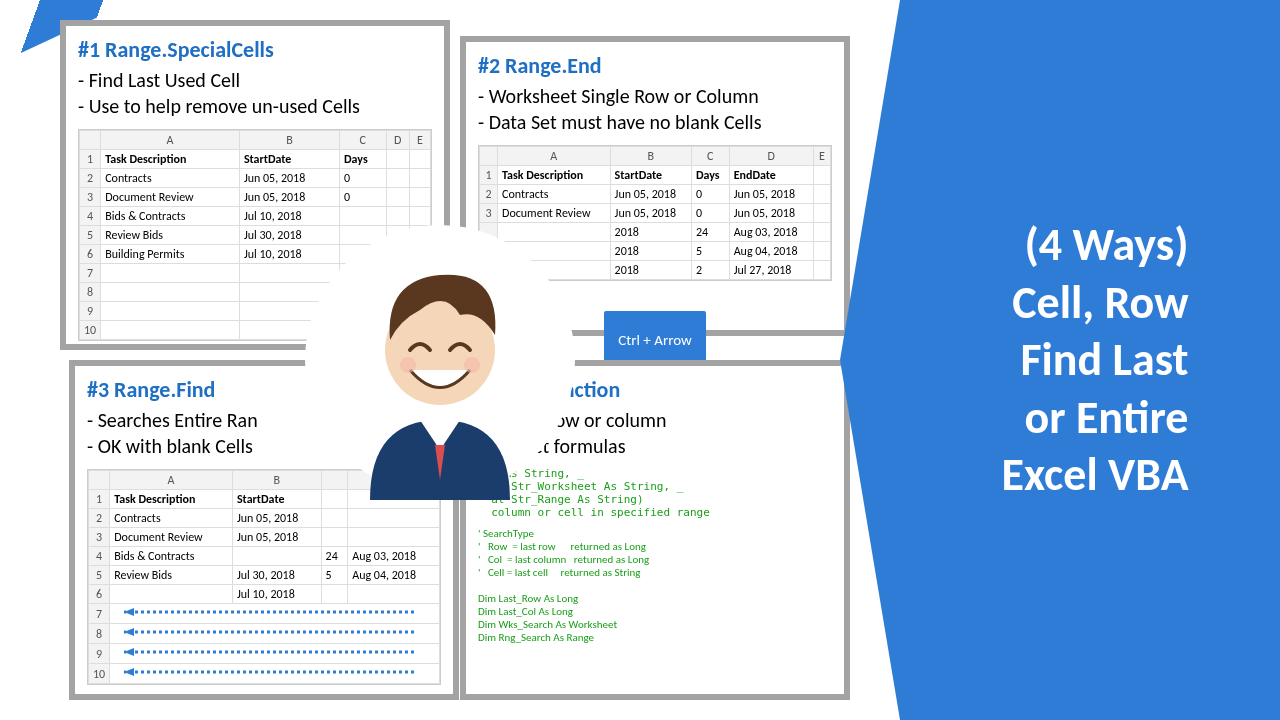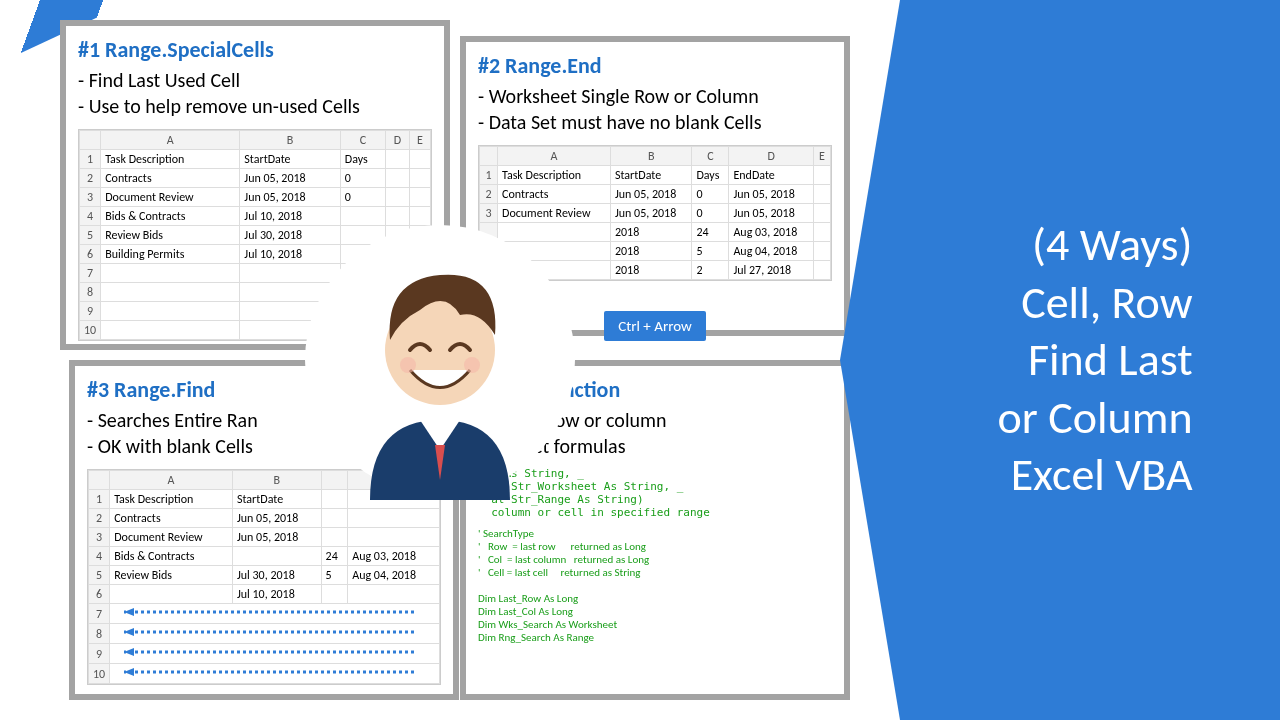--- a/index.html
+++ b/index.html
@@ -7,26 +7,26 @@
 .corner-stripe{position:absolute;top:-40px;left:-60px;width:200px;height:80px;background:linear-gradient(135deg,#2e7cd6 0%,#2e7cd6 30%,#fff 30%,#fff 50%,#2e7cd6 50%,#2e7cd6 80%,#fff 80%);transform:rotate(-25deg)}
 .left-area{position:absolute;left:60px;top:20px;width:800px;height:690px}
 .quad{position:absolute;border:6px solid #a3a3a3;padding:10px 12px;background:#fff}
 .quad h2{color:#1f6fc4;font-size:22px;font-weight:bold;margin-bottom:4px}
 .quad .bullet{font-size:20px;color:#000000;line-height:1.3}
 .mini-grid{margin-top:10px;border:1px solid #ccc;font-size:12px;background:#fff}
 .mini-grid table{border-collapse:collapse;width:100%}
 .mini-grid td,.mini-grid th{border:1px solid #ddd;padding:2px 4px;text-align:left;white-space:nowrap}
 .mini-grid .rn{background:#f3f3f3;text-align:center;width:18px;color:#555}
 .mini-grid .ch{background:#f3f3f3;text-align:center;font-weight:normal;color:#555}
-.mini-grid .hdr{font-weight:normal}
-.badge{display:inline-block;background:#2e7cd6;color:#fff;padding:6px 14px;font-size:15px;border-radius:2px;margin-top:10px}
+.mini-grid .hdr{font-weight:bold}
+.badge{display:inline-block;background:#2e7cd6;color:#fff;padding:20px 14px;font-size:15px;border-radius:2px;margin-top:10px}
 .code{font-family:Consolas,monospace;font-size:11px;color:#1a9e1a;white-space:pre;margin-top:8px}
 .right-panel{position:absolute;right:0;top:0;width:380px;height:720px;background:#2e7cd6;display:flex;align-items:center;justify-content:center;padding-left:30px}
 .right-panel::before{content:"";position:absolute;left:-60px;top:0;width:0;height:0;border-top:360px solid transparent;border-bottom:360px solid transparent;border-right:60px solid #2e7cd6}
-.right-text{color:#fff;font-size:46px;font-weight:normal;text-align:right;line-height:1.25;padding-right:20px}
+.right-text{color:#fff;font-size:46px;font-weight:bold;text-align:right;line-height:1.25;padding-right:20px}
 .avatar{position:absolute;left:300px;top:220px;width:280px;height:280px;z-index:5}
 .avatar svg{width:100%;height:100%}
 .arrow-blue{stroke:#2e7cd6;stroke-width:3;fill:none}
 </style>
 </head>
 <body>
 
 <div class="corner-stripe"></div>
 
 <div class="left-area">
@@ -326,16 +326,16 @@
     <circle cx="108" cy="145" r="8" fill="#f5b8a8" opacity="0.6"></circle>
     <circle cx="172" cy="145" r="8" fill="#f5b8a8" opacity="0.6"></circle>
   </svg>
 </div>
 
 <div class="right-panel">
   <div class="right-text">
     <div>(4 Ways)</div>
     <div>Cell, Row</div>
     <div>Find Last</div>
-    <div>or Column</div>
+    <div>or Entire</div>
     <div>Excel VBA</div>
   </div>
 </div>
 
 </body></html>

